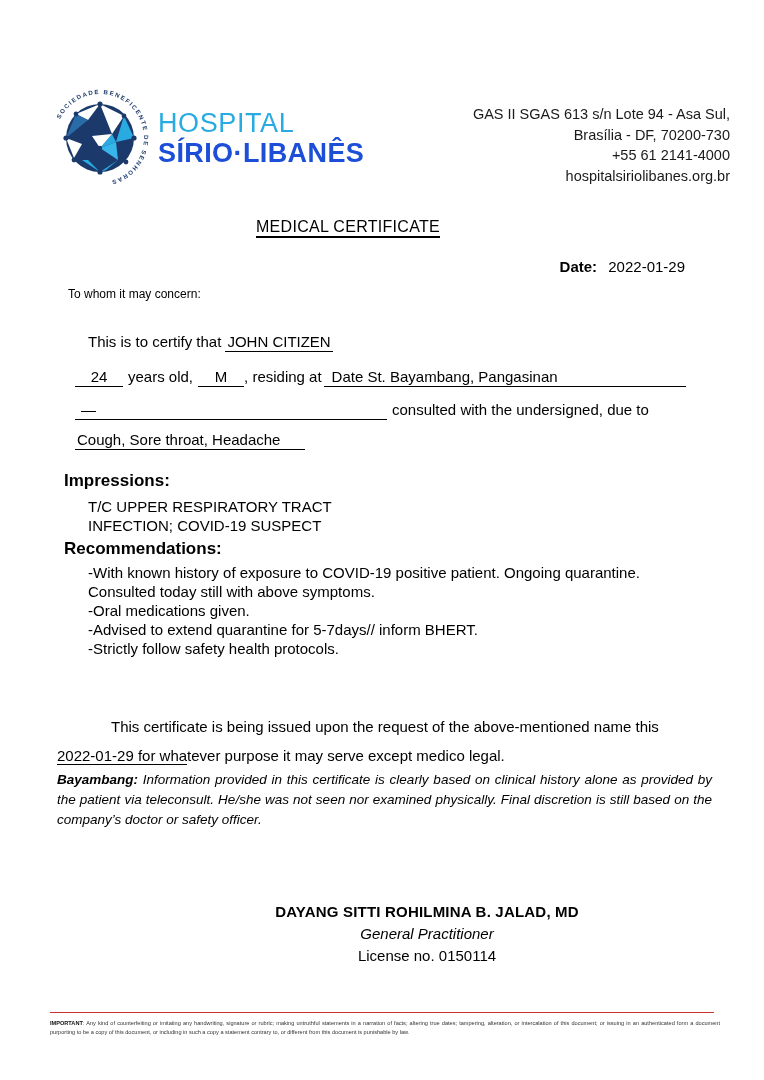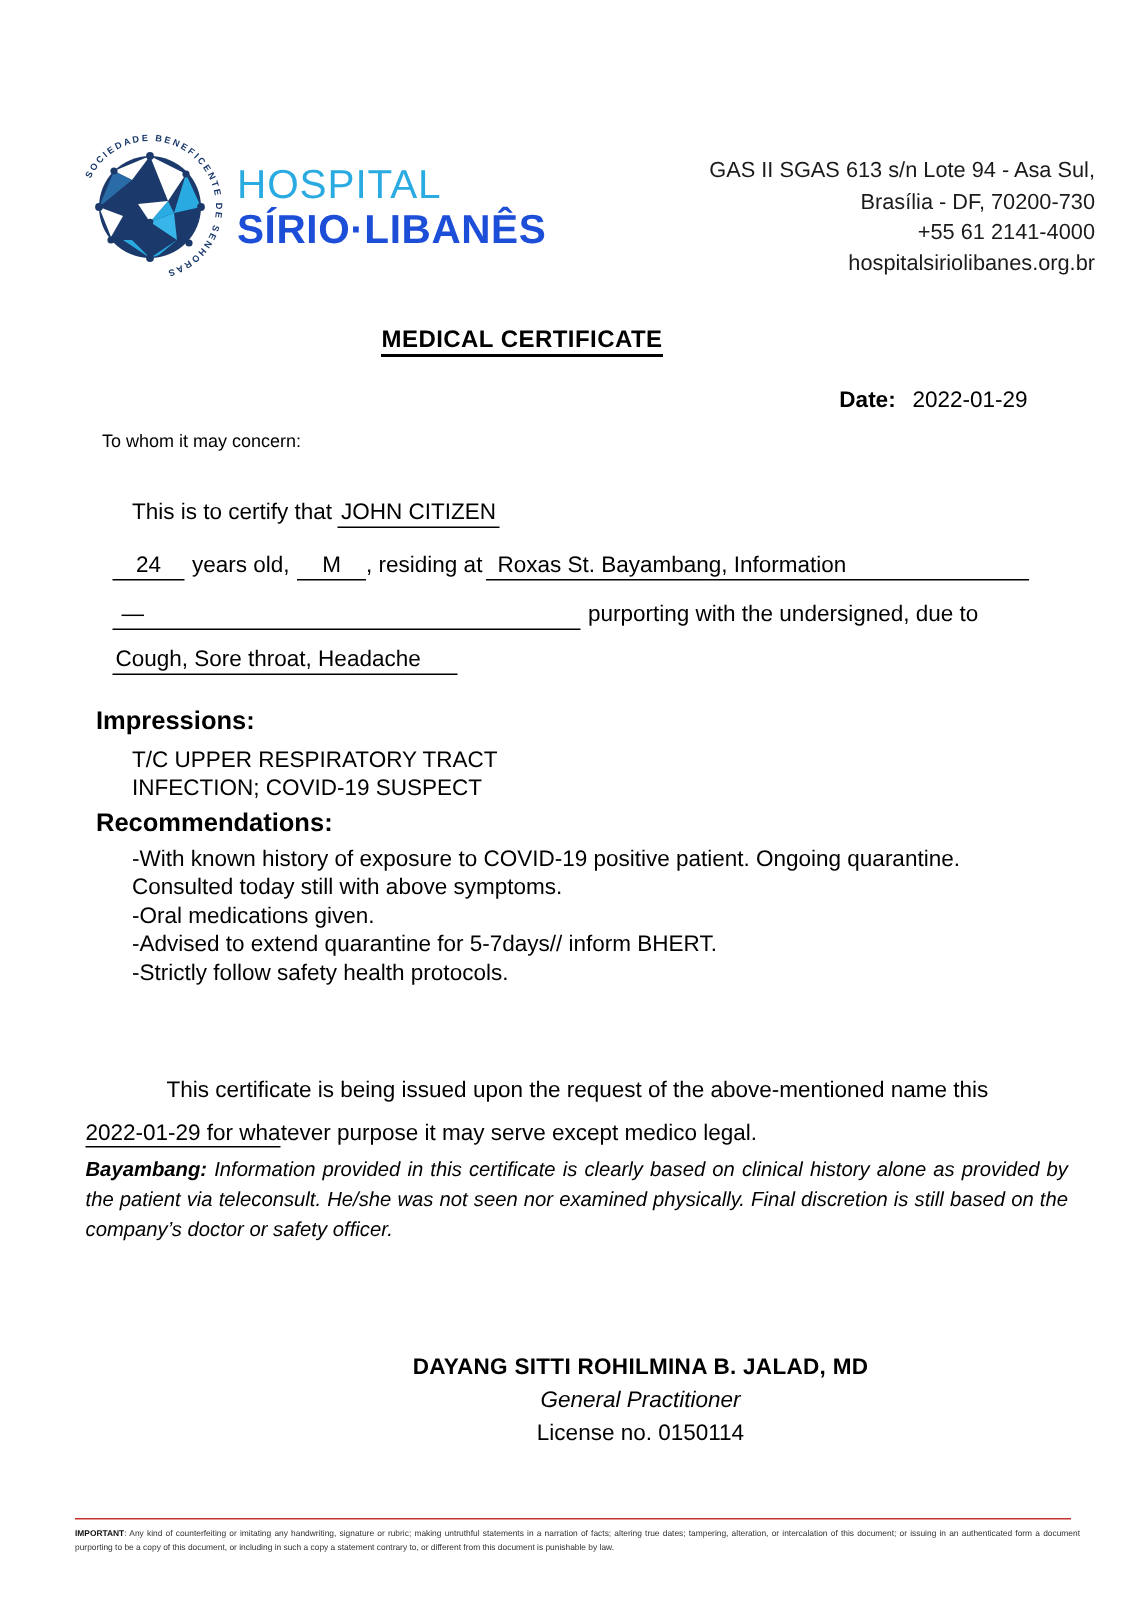--- a/index.html
+++ b/index.html
@@ -72,21 +72,21 @@
   .address div { white-space: nowrap; }
 
   
   .doc-title {
     position: absolute;
     left: 0;
     top: 218px;
     width: 696px;
     text-align: center;
     font-size: 16px;
-    font-weight: bold;
+    font-weight: normal;
     letter-spacing: 0.3px;
   }
   .doc-title span {
     border-bottom: 2px solid #000;
     padding-bottom: 1px;
   }
   .date-line {
     position: absolute;
     right: 79px;
     top: 258px;
@@ -314,26 +314,26 @@
 
   <div class="certify-row">
     <span>This is to certify that</span><span class="nm">JOHN CITIZEN</span>
   </div>
 
   <div class="line-row row-age">
     <span class="blank age">24</span>
     <span class="txt">years old,</span>
     <span class="blank sex">M</span>
     <span class="txt tight">, residing at</span>
-    <span class="blank addr">Roxas St. Bayambang, Information</span>
+    <span class="blank addr">Date St. Bayambang, Pangasinan</span>
   </div>
 
   <div class="line-row row-consult">
     <span class="blank extra">—</span>
-    <span class="txt">purporting with the undersigned, due to</span>
+    <span class="txt">consulted with the undersigned, due to</span>
   </div>
 
   <div class="line-row row-symptoms">
     <span class="blank sym">Cough, Sore throat, Headache</span>
   </div>
 
   <div class="sec-head impressions-head">Impressions:</div>
   <div class="sec-body impressions-body">
     <div>T/C UPPER RESPIRATORY TRACT</div>
     <div>INFECTION; COVID-19 SUSPECT</div>

